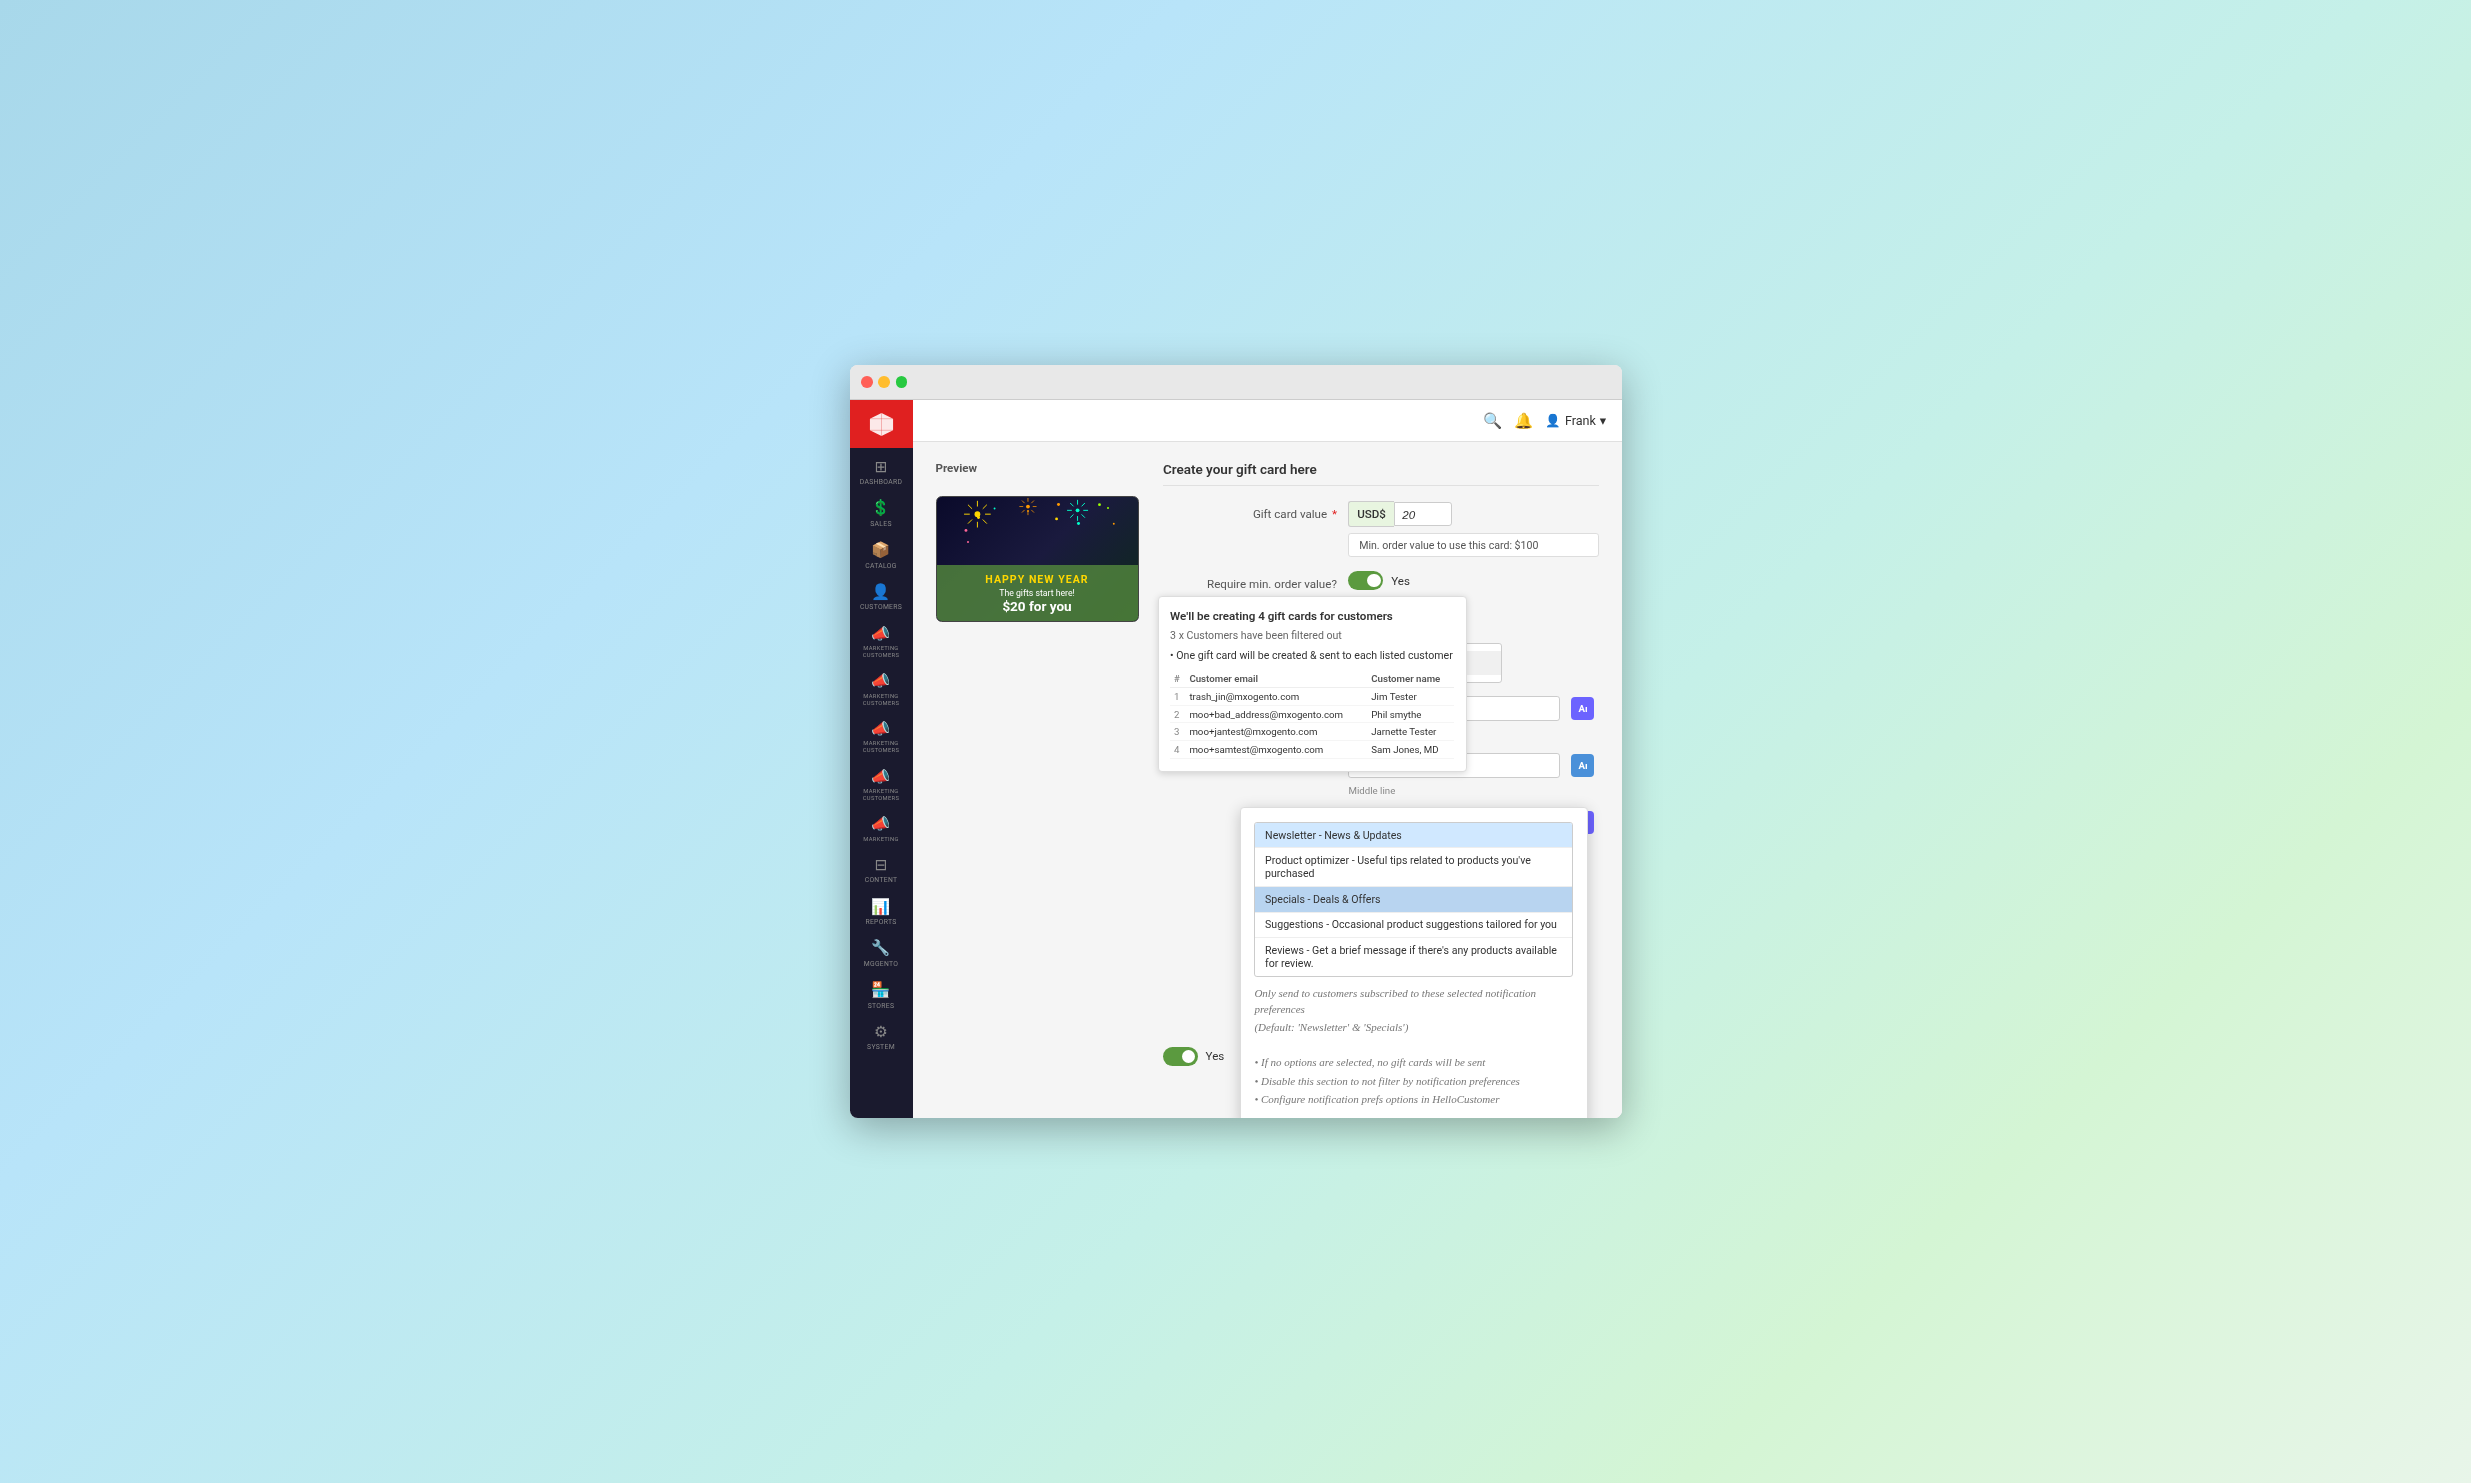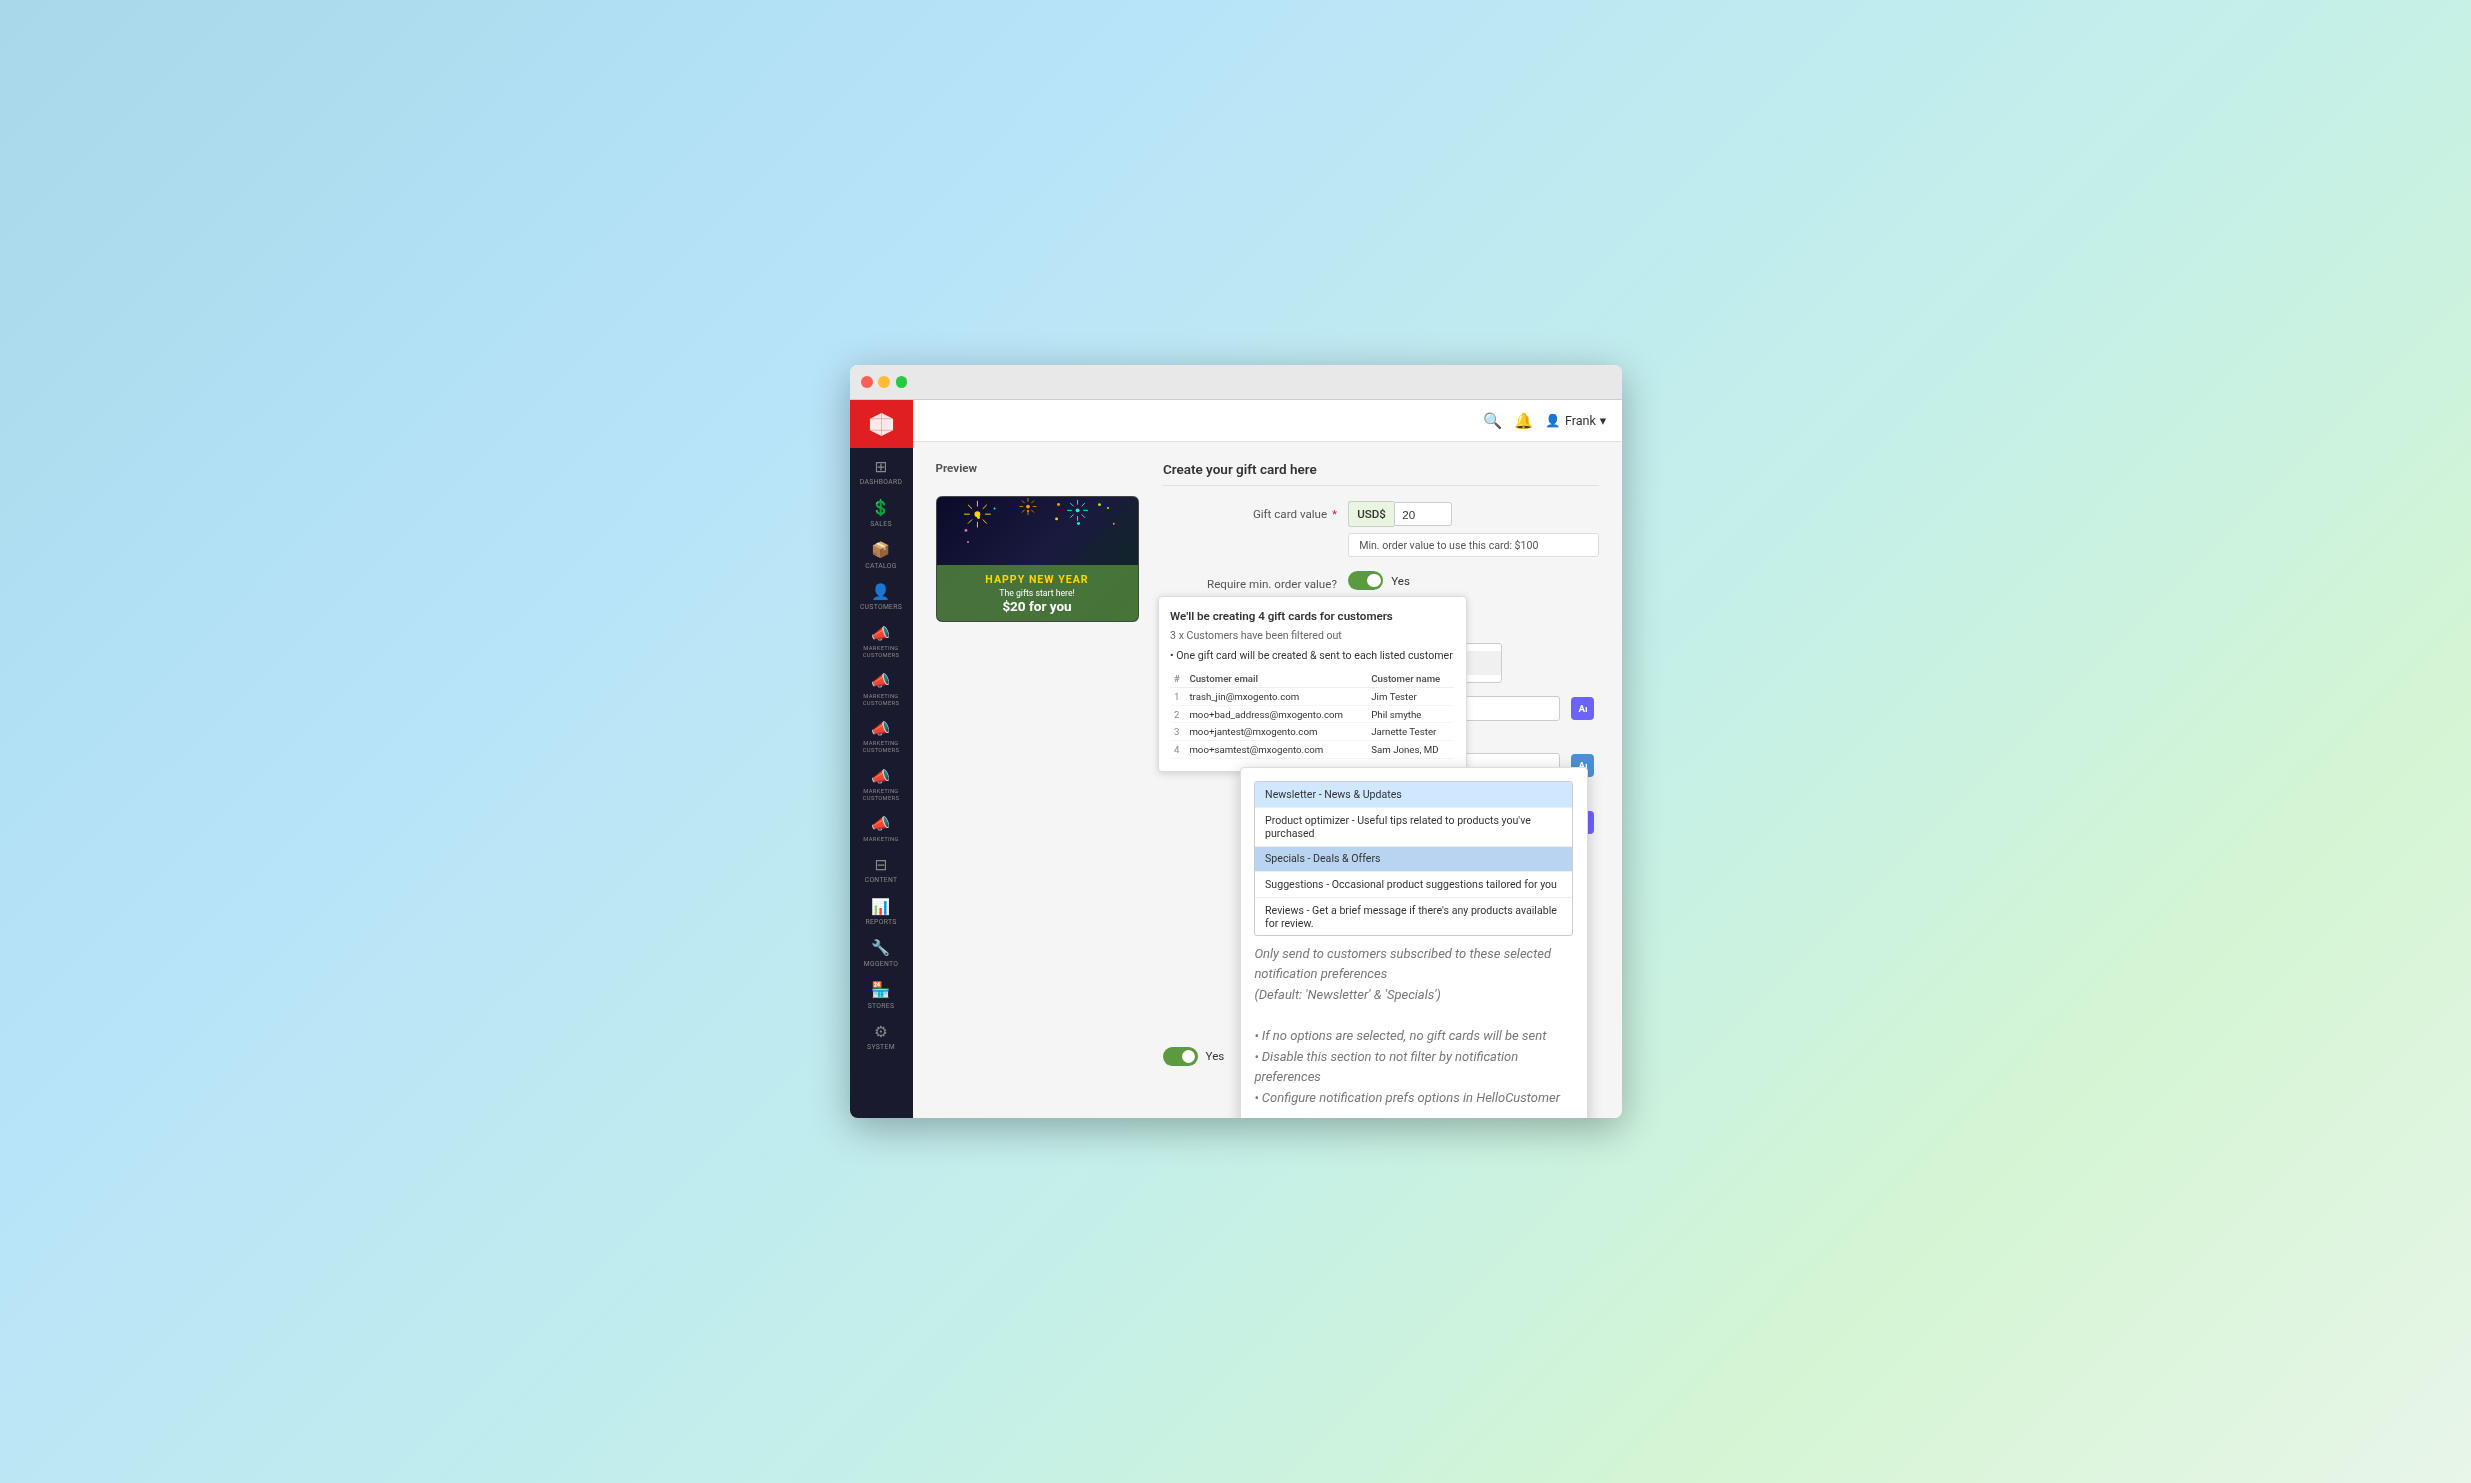--- a/index.html
+++ b/index.html
@@ -469,24 +469,25 @@
     .notif-list-item:last-child {
       border-bottom: none;
     }
     .notif-list-item.selected {
       background: #d0e8ff;
     }
     .notif-list-item.highlighted {
       background: #b8d4f0;
     }
     .notif-hint {
-      font-size: 13px;
+      font-size: 11px;
       color: #777;
       line-height: 1.5;
       font-style: italic;
+      font-family: Liberation Serif, serif;
     }
     .notif-hint p {
       margin-bottom: 1.9px;
     }
     
     .fw1 { width:2.9px; height:2.9px; background:#ffd700; top:15%; left:20%; }
     .fw2 { width:1.9px; height:1.9px; background:#ff9900; top:10%; left:45%; }
     .fw3 { width:2.9px; height:2.9px; background:#00ffcc; top:20%; left:70%; }
     .fw4 { width:1.9px; height:1.9px; background:#ff6699; top:35%; left:15%; }
     .fw5 { width:1.9px; height:1.9px; background:#99ff00; top:8%; left:85%; }
@@ -700,21 +701,21 @@
             <div class="form-section-title">Create your gift card here</div>
 
             <div class="form-row">
               <div class="form-label">
                 <span>Gift card value</span>
                 <span class="required">*</span>
               </div>
               <div class="form-control-group">
                 <div class="input-with-prefix">
                   <span class="currency-prefix">USD$</span>
-                  <input type="text" class="form-input with-prefix" style="width: 58px;" value="20">
+                  <input type="text" class="form-input with-prefix" style="width: 58px; font-style: italic;" value="20">
                 </div>
                 <span class="min-order-hint">Min. order value to use this card: $100</span>
               </div>
             </div>
 
             <div class="form-row">
               <div class="form-label">Require min. order value?</div>
               <div class="toggle-row">
                 <div class="toggle"></div>
                 <span class="toggle-label">Yes</span>

